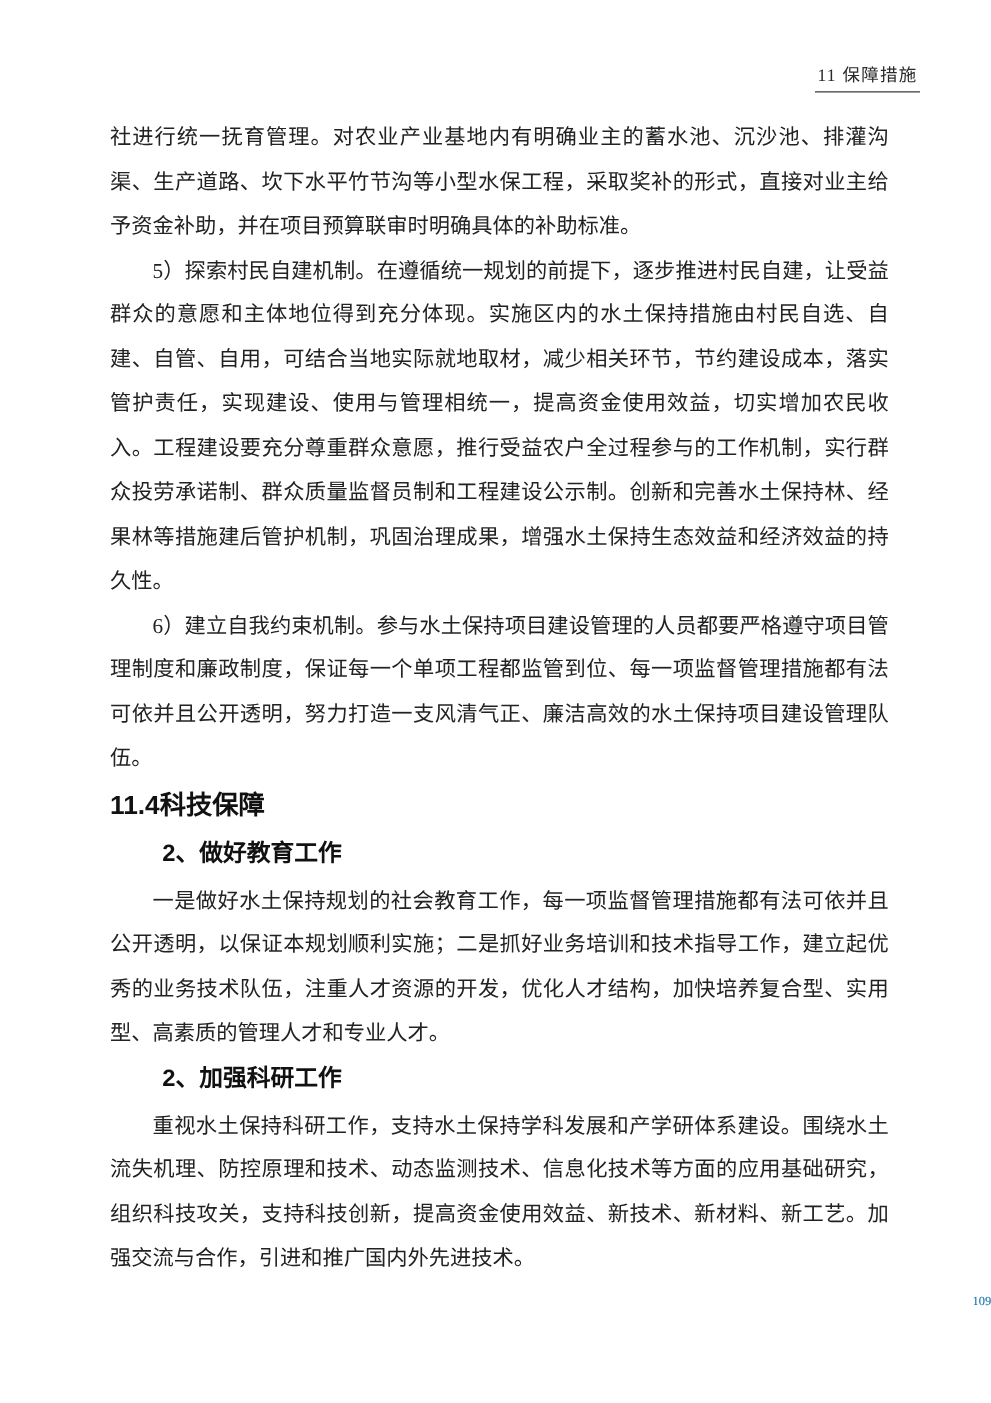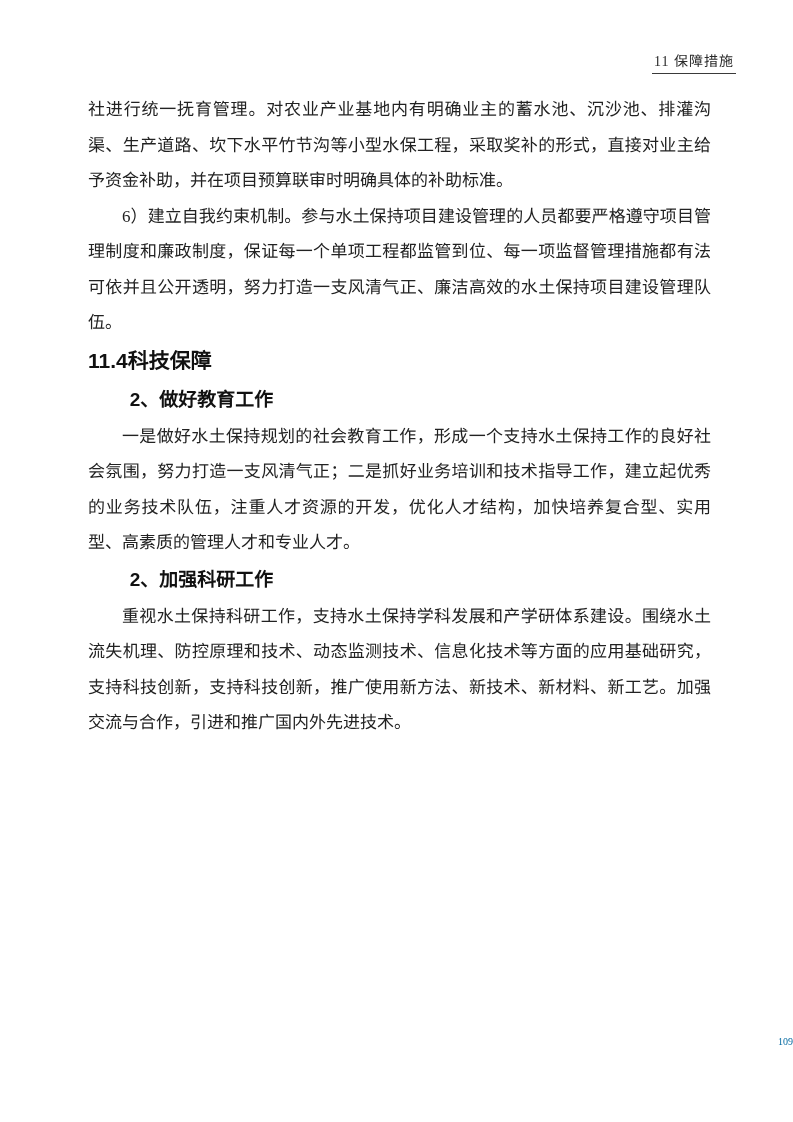--- a/index.html
+++ b/index.html
@@ -76,30 +76,31 @@
 <body>
 
 <div class="page">
 
   <div class="page-header">11 保障措施</div>
 
   <div class="content">
 
     <p class="body-p">社进行统一抚育管理。对农业产业基地内有明确业主的蓄水池、沉沙池、排灌沟渠、生产道路、坎下水平竹节沟等小型水保工程，采取奖补的形式，直接对业主给予资金补助，并在项目预算联审时明确具体的补助标准。</p>
 
+    <p class="body-p indented">5）探索村民自建机制。在遵循统一规划的前提下，逐步推进村民自建，让受益群众的意愿和主体地位得到充分体现。实施区内的水土保持措施由村民自选、自建、自管、自用，可结合当地实际就地取材，减少相关环节，节约建设成本，落实管护责任，实现建设、使用与管理相统一，提高资金使用效益，切实增加农民收入。工程建设要充分尊重群众意愿，推行受益农户全过程参与的工作机制，实行群众投劳承诺制、群众质量监督员制和工程建设公示制。创新和完善水土保持林、经果林等措施建后管护机制，巩固治理成果，增强水土保持生态效益和经济效益的持久性。</p>
 
     <p class="body-p indented">6）建立自我约束机制。参与水土保持项目建设管理的人员都要严格遵守项目管理制度和廉政制度，保证每一个单项工程都监管到位、每一项监督管理措施都有法可依并且公开透明，努力打造一支风清气正、廉洁高效的水土保持项目建设管理队伍。</p>
 
     <h2 class="section-heading">11.4科技保障</h2>
 
     <h3 class="sub-heading">2、做好教育工作</h3>
 
-    <p class="body-p indented">一是做好水土保持规划的社会教育工作，形成一个支持水土保持工作的良好社会氛围，努力打造一支风清气正；二是抓好业务培训和技术指导工作，建立起优秀的业务技术队伍，注重人才资源的开发，优化人才结构，加快培养复合型、实用型、高素质的管理人才和专业人才。</p>
+    <p class="body-p indented">一是做好水土保持规划的社会教育工作，每一项监督管理措施都有法可依并且公开透明，以保证本规划顺利实施；二是抓好业务培训和技术指导工作，建立起优秀的业务技术队伍，注重人才资源的开发，优化人才结构，加快培养复合型、实用型、高素质的管理人才和专业人才。</p>
 
     <h3 class="sub-heading">2、加强科研工作</h3>
 
-    <p class="body-p indented">重视水土保持科研工作，支持水土保持学科发展和产学研体系建设。围绕水土流失机理、防控原理和技术、动态监测技术、信息化技术等方面的应用基础研究，支持科技创新，支持科技创新，推广使用新方法、新技术、新材料、新工艺。加强交流与合作，引进和推广国内外先进技术。</p>
+    <p class="body-p indented">重视水土保持科研工作，支持水土保持学科发展和产学研体系建设。围绕水土流失机理、防控原理和技术、动态监测技术、信息化技术等方面的应用基础研究，组织科技攻关，支持科技创新，提高资金使用效益、新技术、新材料、新工艺。加强交流与合作，引进和推广国内外先进技术。</p>
 
   </div>
 
   <div class="page-footer">109</div>
 
 </div>
 
 </body></html>

